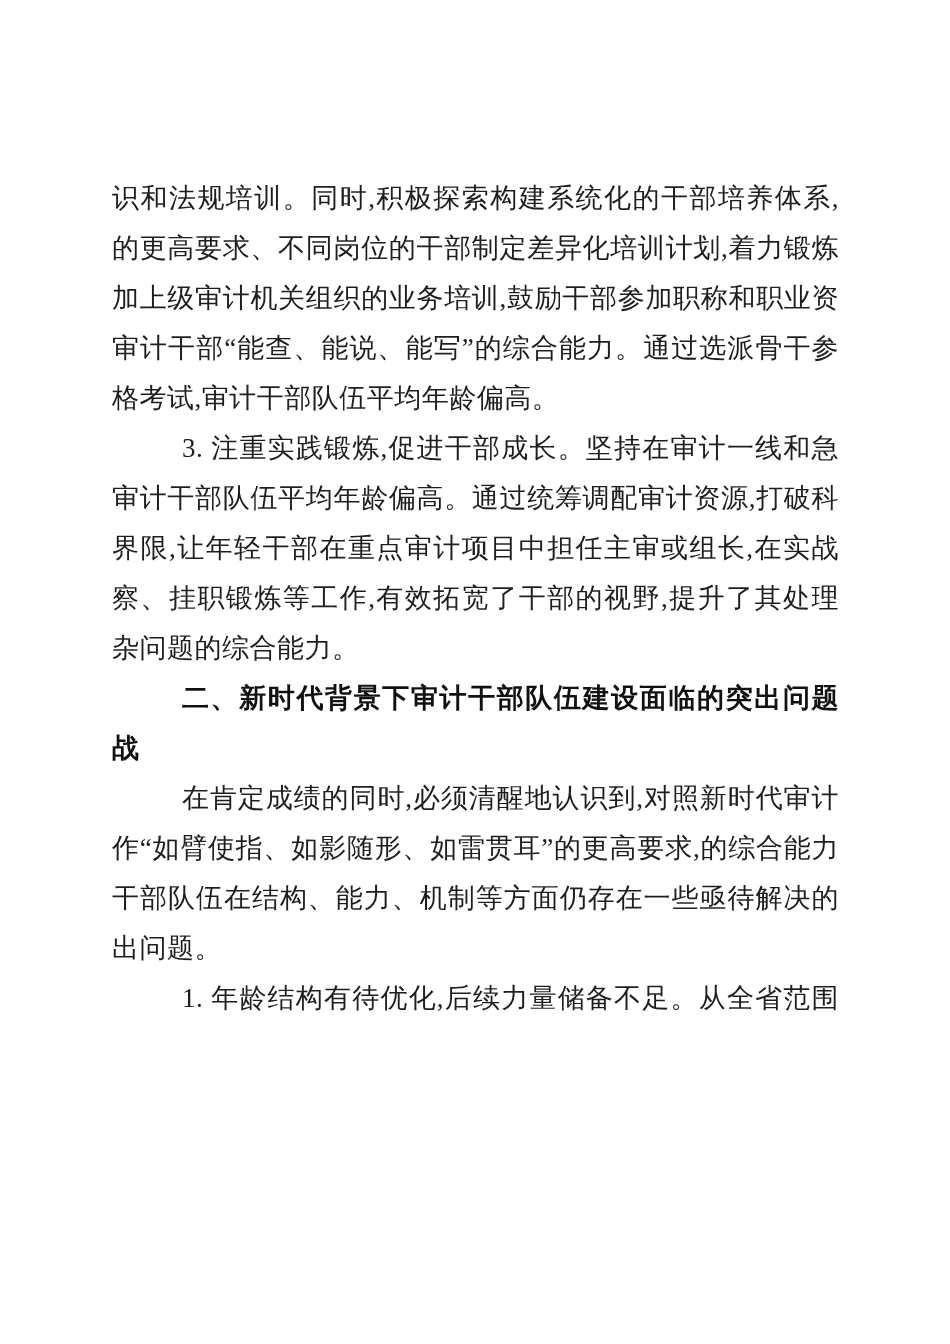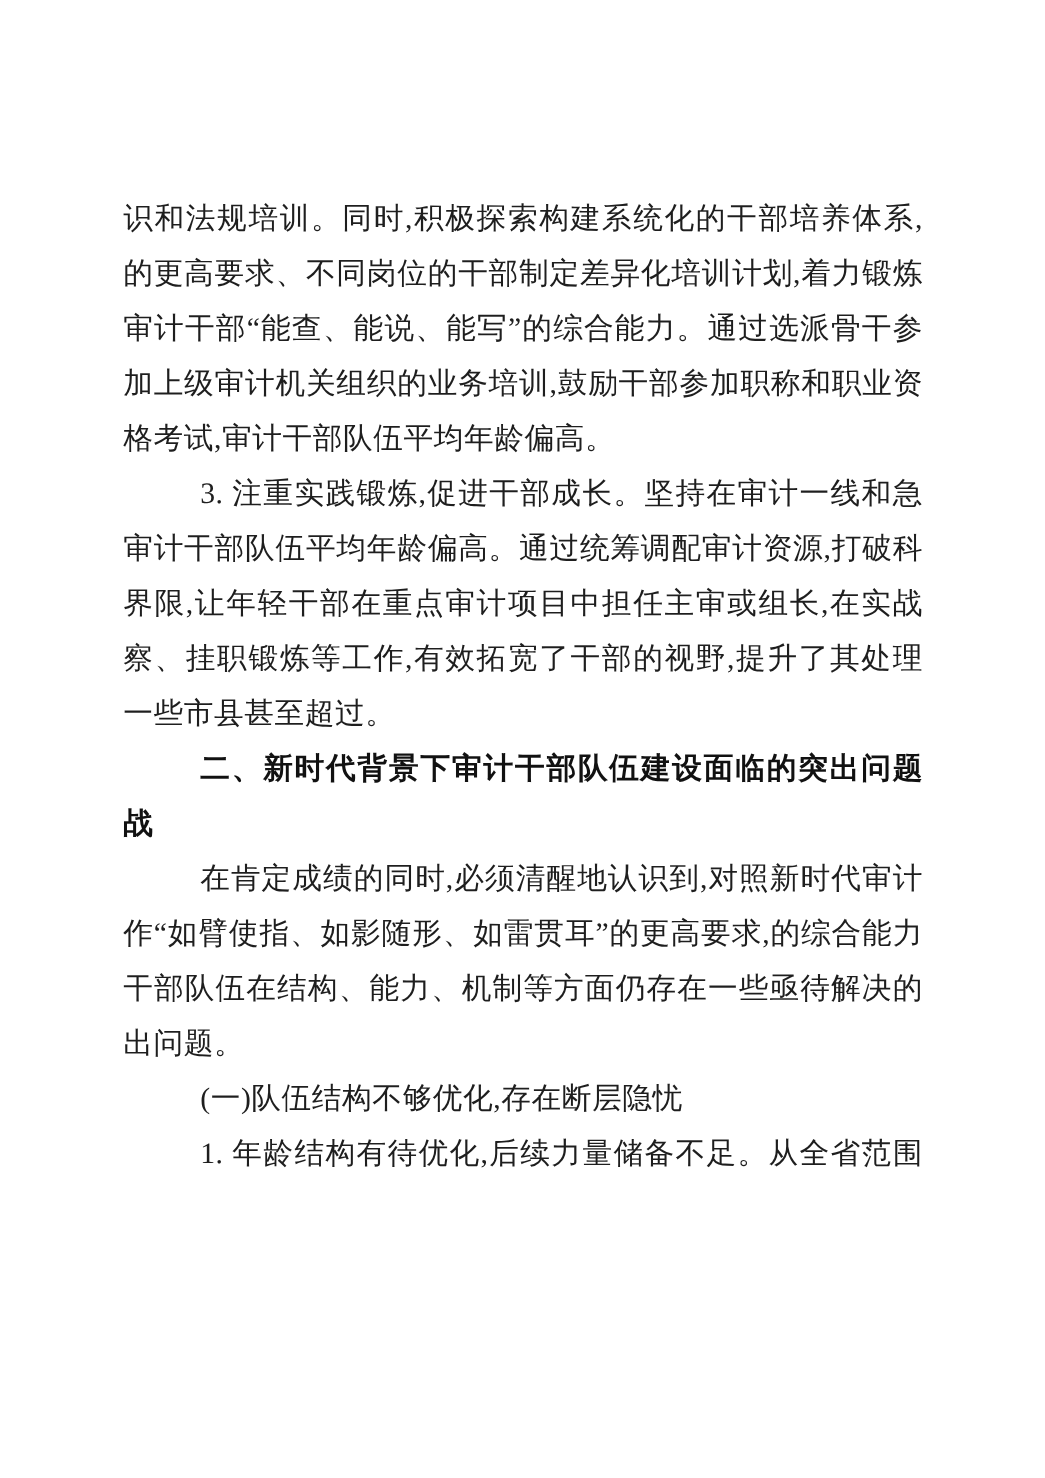--- a/index.html
+++ b/index.html
@@ -44,30 +44,29 @@
     color: #111111;
   }
 </style>
 </head>
 <body>
 
 <div class="page">
   <div class="text-block">
       <div class="line full">识和法规培训。同时,积极探索构建系统化的干部培养体系,针</div>
       <div class="line full">的更高要求、不同岗位的干部制定差异化培训计划,着力锻炼</div>
+      <div class="line full">加上级审计机关组织的业务培训,鼓励干部参加职称和职业资</div>
       <div class="line full">审计干部“能查、能说、能写”的综合能力。通过选派骨干参</div>
-      <div class="line full">加上级审计机关组织的业务培训,鼓励干部参加职称和职业资</div>
       <div class="line">格考试,审计干部队伍平均年龄偏高。</div>
       <div class="line indent full">3. 注重实践锻炼,促进干部成长。坚持在审计一线和急难</div>
       <div class="line full">审计干部队伍平均年龄偏高。通过统筹调配审计资源,打破科室</div>
       <div class="line full">界限,让年轻干部在重点审计项目中担任主审或组长,在实战中</div>
       <div class="line full">察、挂职锻炼等工作,有效拓宽了干部的视野,提升了其处理复</div>
-      <div class="line">一些市县甚至超过。</div>
+      <div class="line">杂问题的综合能力。</div>
       <div class="line bold indent full">二、新时代背景下审计干部队伍建设面临的突出问题与挑</div>
       <div class="line bold">战</div>
       <div class="line indent full">在肯定成绩的同时,必须清醒地认识到,对照新时代审计工</div>
       <div class="line full">作“如臂使指、如影随形、如雷贯耳”的更高要求,的综合能力</div>
       <div class="line full">干部队伍在结构、能力、机制等方面仍存在一些亟待解决的突</div>
       <div class="line">出问题。</div>
-      <div class="line indent">(一)队伍结构不够优化,存在断层隐忧</div>
       <div class="line indent full">1. 年龄结构有待优化,后续力量储备不足。从全省范围来</div>
     </div>
 </div>
 
 </body></html>

